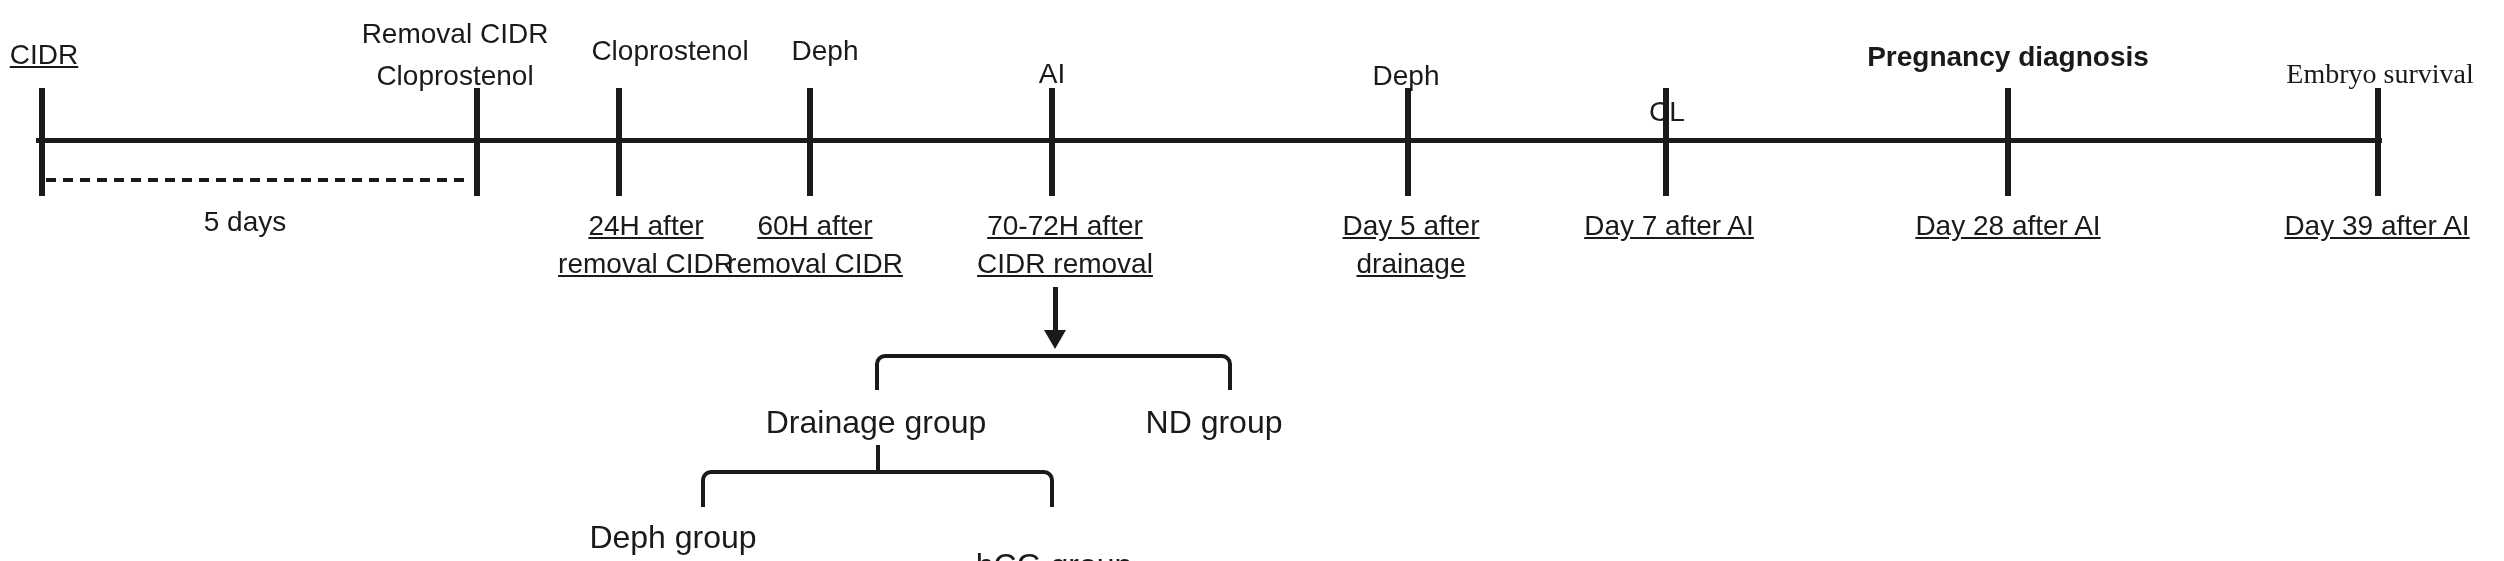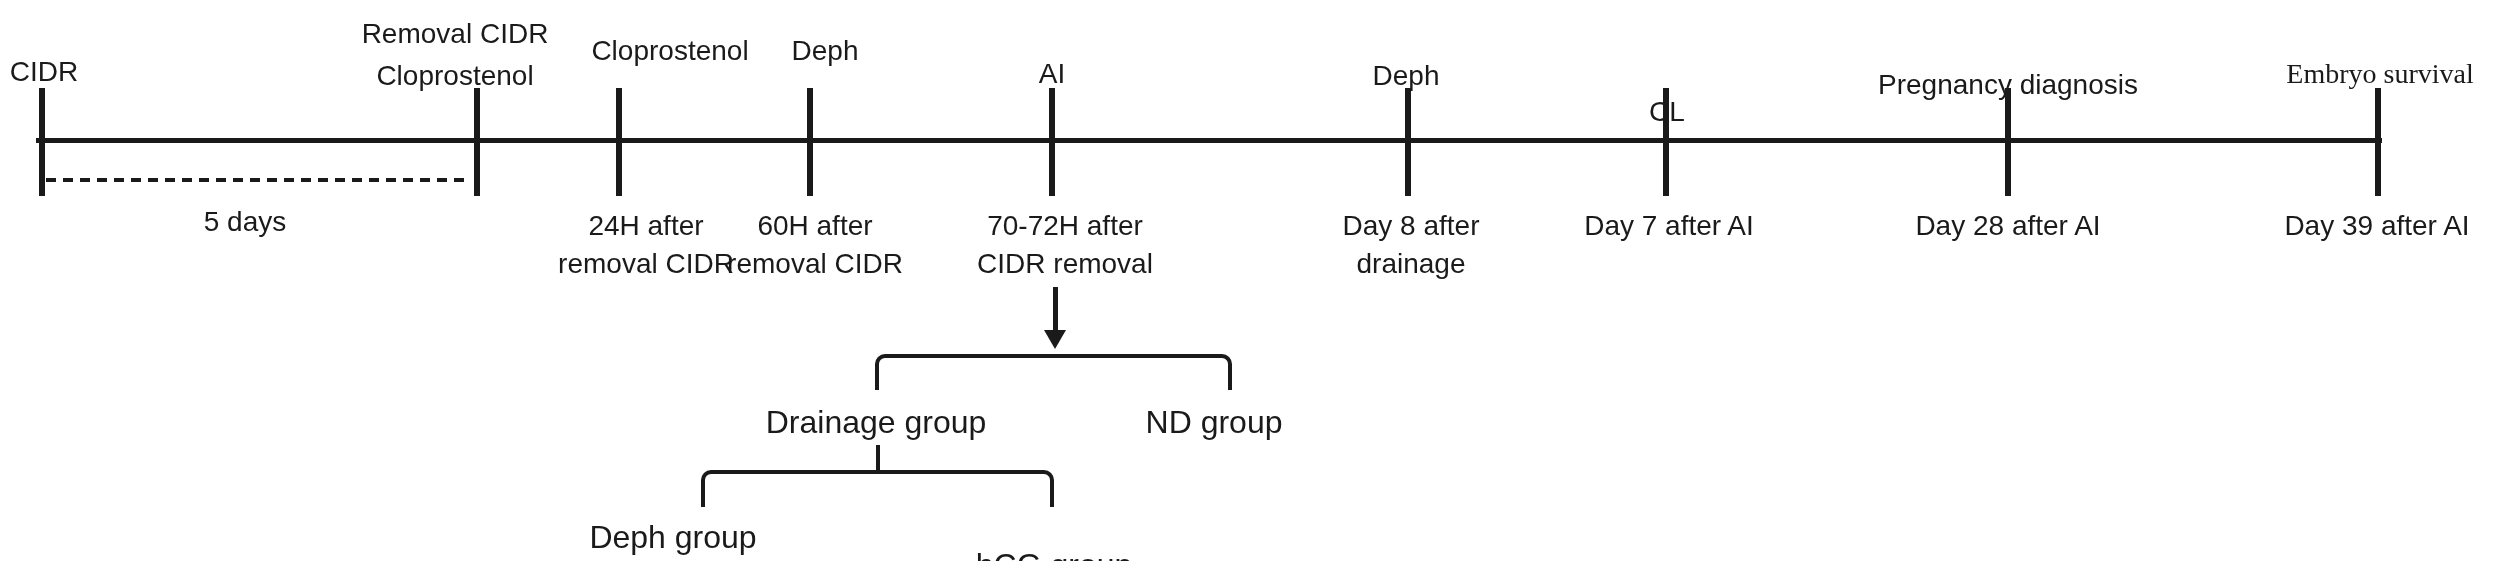--- a/index.html
+++ b/index.html
@@ -37,20 +37,21 @@
   }
   
   .event-caption {
     position: absolute;
     top: 207px;
     transform: translateX(-50%);
     white-space: nowrap;
     text-align: center;
     font-size: 28px;
     line-height: 38px;
+    text-decoration: underline;
   }
   
   .dashed-line {
     position: absolute;
     left: 46px;
     top: 178px;
     width: 420px;
     height: 4px;
     background: repeating-linear-gradient(90deg, #1a1a1a 0 10px, transparent 10px 17px);
   }
@@ -116,21 +117,21 @@
 <div class="figure">
 
   <div class="main-line" style="left: 36px; top: 138px; width: 2346px;"></div>
 
   <div class="dashed-line"></div>
   <div class="interval-label">5 days</div>
 
   <div id="events-layer">
   <div class="event">
     <div class="tick" style="left: 39px;"></div>
-    <div class="event-label" style="left: 44px; top: 51px;">
+    <div class="event-label" style="left: 44px; top: 34px; text-decoration: underline;">
           <div>CIDR</div>
         </div>
 
   </div>
 
   <div class="event">
     <div class="tick" style="left: 474px;"></div>
     <div class="event-label" style="left: 455px; top: 13px;">
           <div>Removal CIDR</div>
           <div>Cloprostenol</div>
@@ -170,38 +171,38 @@
           <div>CIDR removal</div>
         </div>
   </div>
 
   <div class="event">
     <div class="tick" style="left: 1405px;"></div>
     <div class="event-label" style="left: 1406px; top: 55px;">
           <div>Deph</div>
         </div>
     <div class="event-caption" style="left: 1411px;">
-          <div>Day 8 after</div>
+          <div>Day 5 after</div>
           <div>drainage</div>
         </div>
   </div>
 
   <div class="event">
     <div class="tick" style="left: 1663px;"></div>
     <div class="event-label" style="left: 1667px; top: 55px; margin-top: 36px;">
           <div>CL</div>
         </div>
     <div class="event-caption" style="left: 1669px;">
           <div>Day 7 after AI</div>
         </div>
   </div>
 
   <div class="event">
     <div class="tick" style="left: 2005px;"></div>
-    <div class="event-label" style="left: 2008px; top: 64px;">
+    <div class="event-label" style="left: 2008px; top: 36px; font-weight: bold;">
           <div>Pregnancy diagnosis</div>
         </div>
     <div class="event-caption" style="left: 2008px;">
           <div>Day 28 after AI</div>
         </div>
   </div>
 
   <div class="event">
     <div class="tick" style="left: 2375px;"></div>
     <div class="event-label" style="left: 2380px; top: 53px; font-family: Liberation Serif, serif;">

